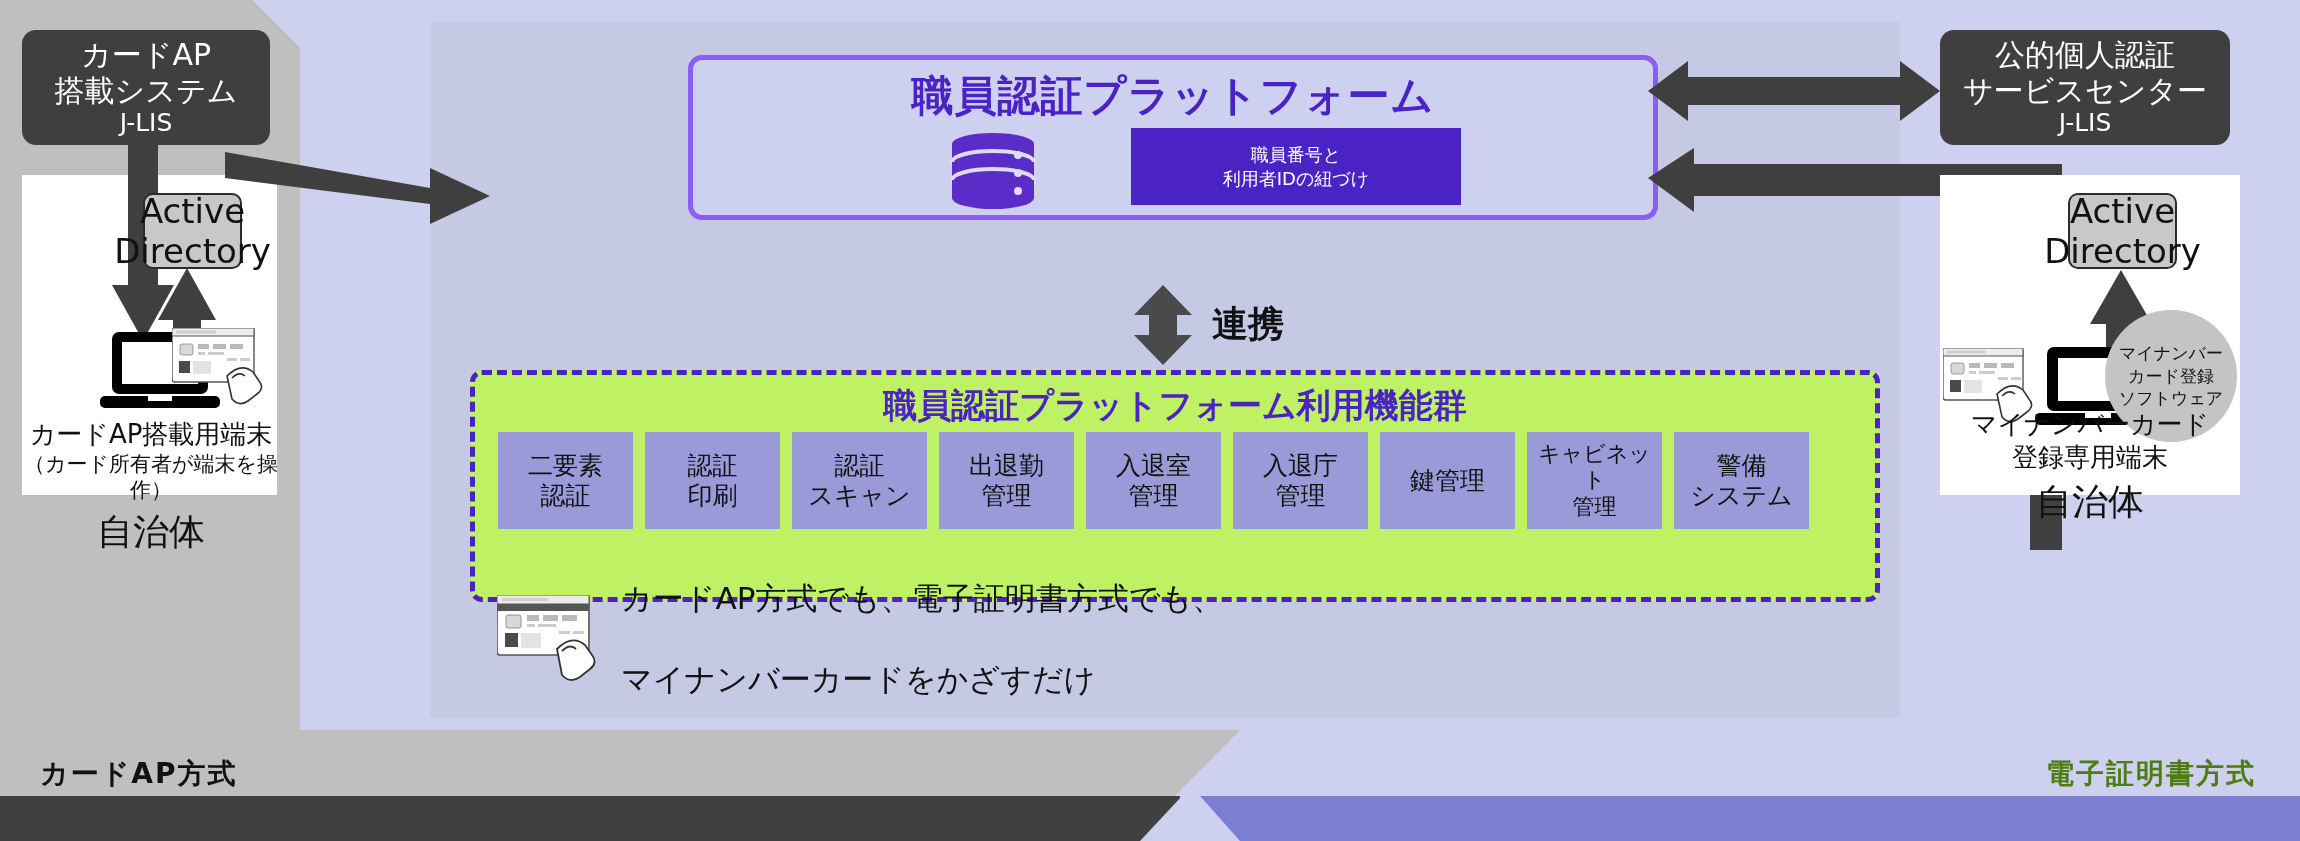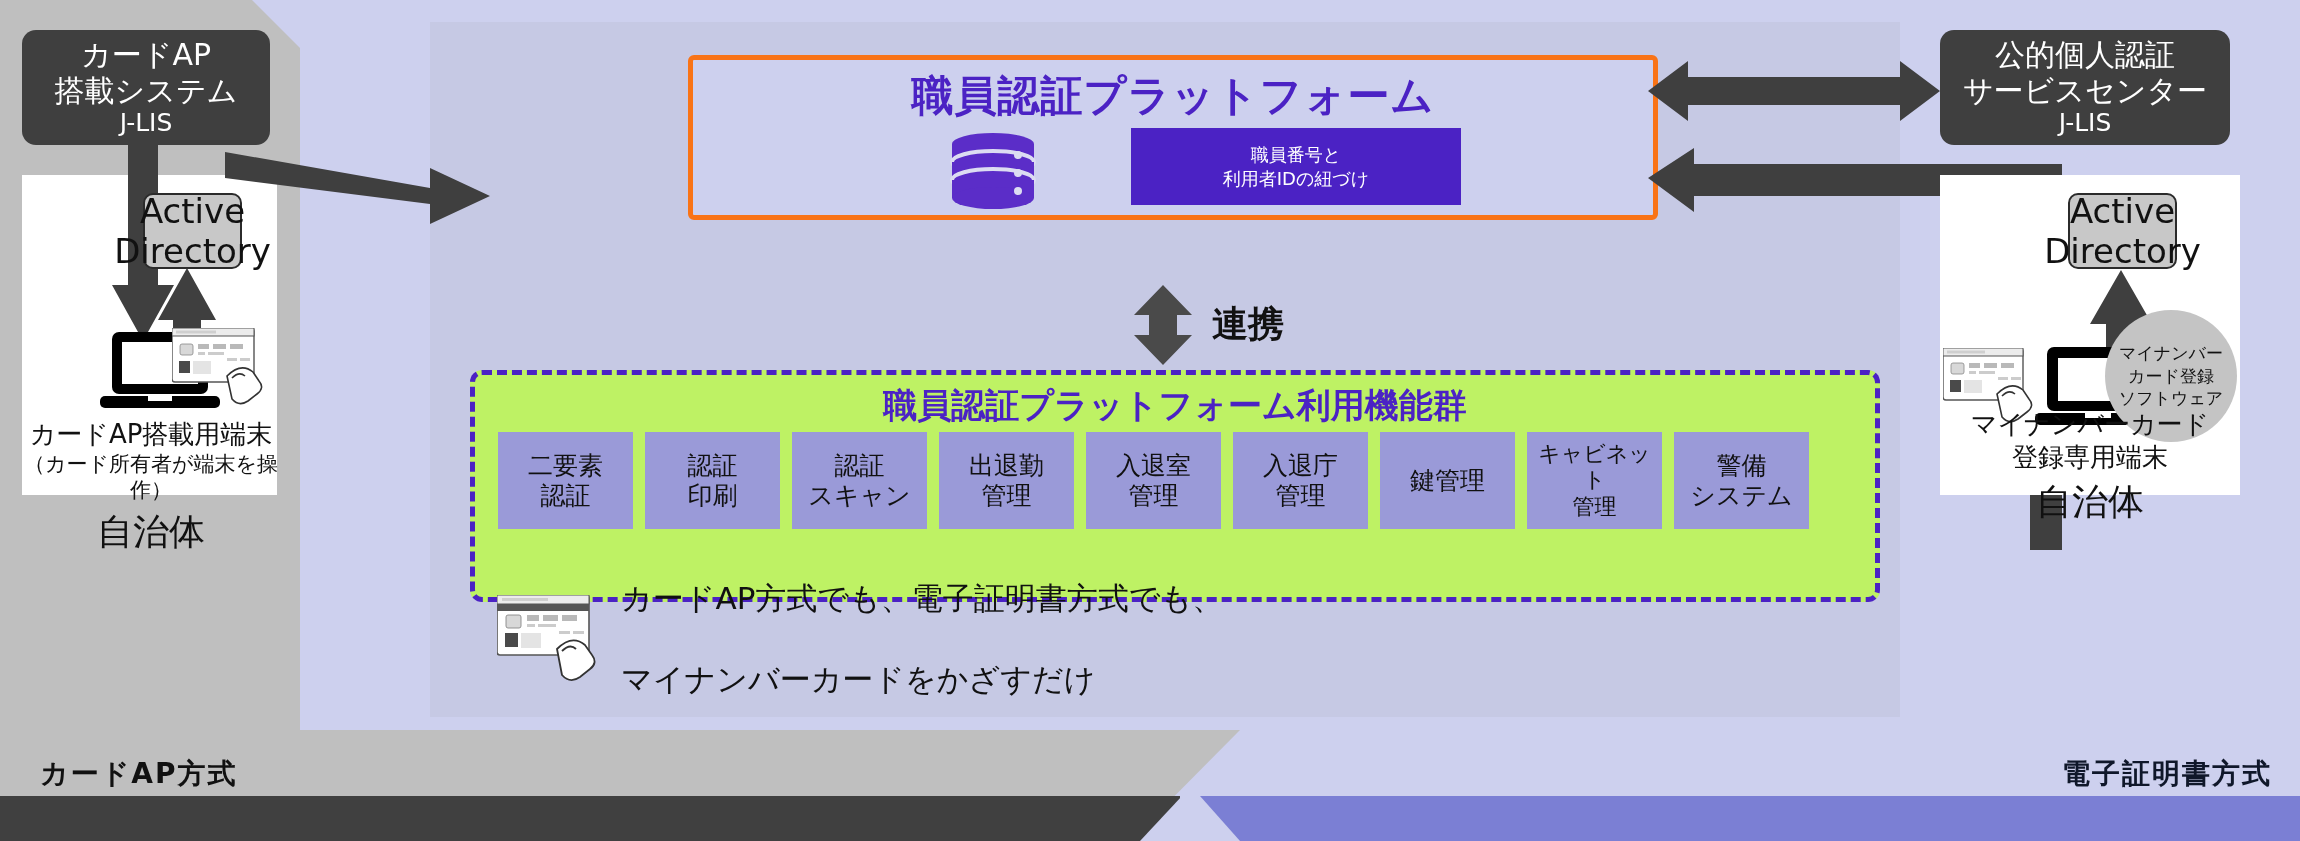--- a/index.html
+++ b/index.html
@@ -21,36 +21,36 @@
       border-bottom:111px solid #cdd0ee;border-left:110px solid transparent;}
   .banner-right{left:1240px;width:1060px;background:#cdd0ee;}
   .banner-bar-left{position:absolute;left:0;bottom:0;width:1180px;height:45px;background:#404040;}
   .banner-bar-left-cut{position:absolute;left:1140px;bottom:0;width:0;height:0;
       border-bottom:45px solid #cdd0ee;border-left:42px solid transparent;}
   .banner-bar-right{position:absolute;left:1200px;bottom:0;width:1100px;height:45px;background:#7b7fd4;}
   .banner-bar-right-cut{position:absolute;left:1200px;bottom:0;width:0;height:0;
       border-bottom:45px solid #cdd0ee;border-right:40px solid transparent;}
   .banner-label{position:absolute;bottom:48px;font-weight:bold;font-size:28px;letter-spacing:2px;white-space:nowrap;}
   .banner-label.left{left:40px;color:#111111;}
-  .banner-label.right{right:28px;color:#0f172a;}
+  .banner-label.right{right:44px;color:#4d7c0f;}
 
   
   .darkbox{position:absolute;background:#3f3f3f;border-radius:14px;color:#ffffff;
            display:flex;flex-direction:column;align-items:center;justify-content:center;
            text-align:center;line-height:1.18;font-size:30px;}
   .darkbox .sub{margin-top:0;font-size:25px;}
   .whitepanel{position:absolute;background:#ffffff;}
 
   .adbox{position:absolute;background:#c8c8c8;border:2px solid #2b2b2b;border-radius:10px;
          display:flex;align-items:center;justify-content:center;text-align:center;
          font-size:34px;line-height:1.18;color:#111;}
 
   
   .platform{position:absolute;left:688px;top:55px;width:960px;height:155px;
-            background:#cdd0ee;border:5px solid #f97316;border-radius:6px;}
+            background:#cdd0ee;border:5px solid #8b5cf6;border-radius:14px;}
   .platform-title{position:absolute;top:8px;left:0;width:100%;text-align:center;
                   font-size:42px;font-weight:bold;color:#4b22c4;letter-spacing:1px;}
   .db-icon{position:absolute;left:255px;top:72px;}
   .link-box{position:absolute;left:438px;top:68px;width:330px;height:77px;background:#4b22c4;
             color:#fff;display:flex;flex-direction:column;align-items:center;justify-content:center;
             font-size:18px;line-height:1.28;text-align:center;}
 
   
   .funcgroup{position:absolute;left:470px;top:370px;width:1400px;height:222px;
              background:#bef264;border:5px dashed #4b22c4;border-radius:12px;}

